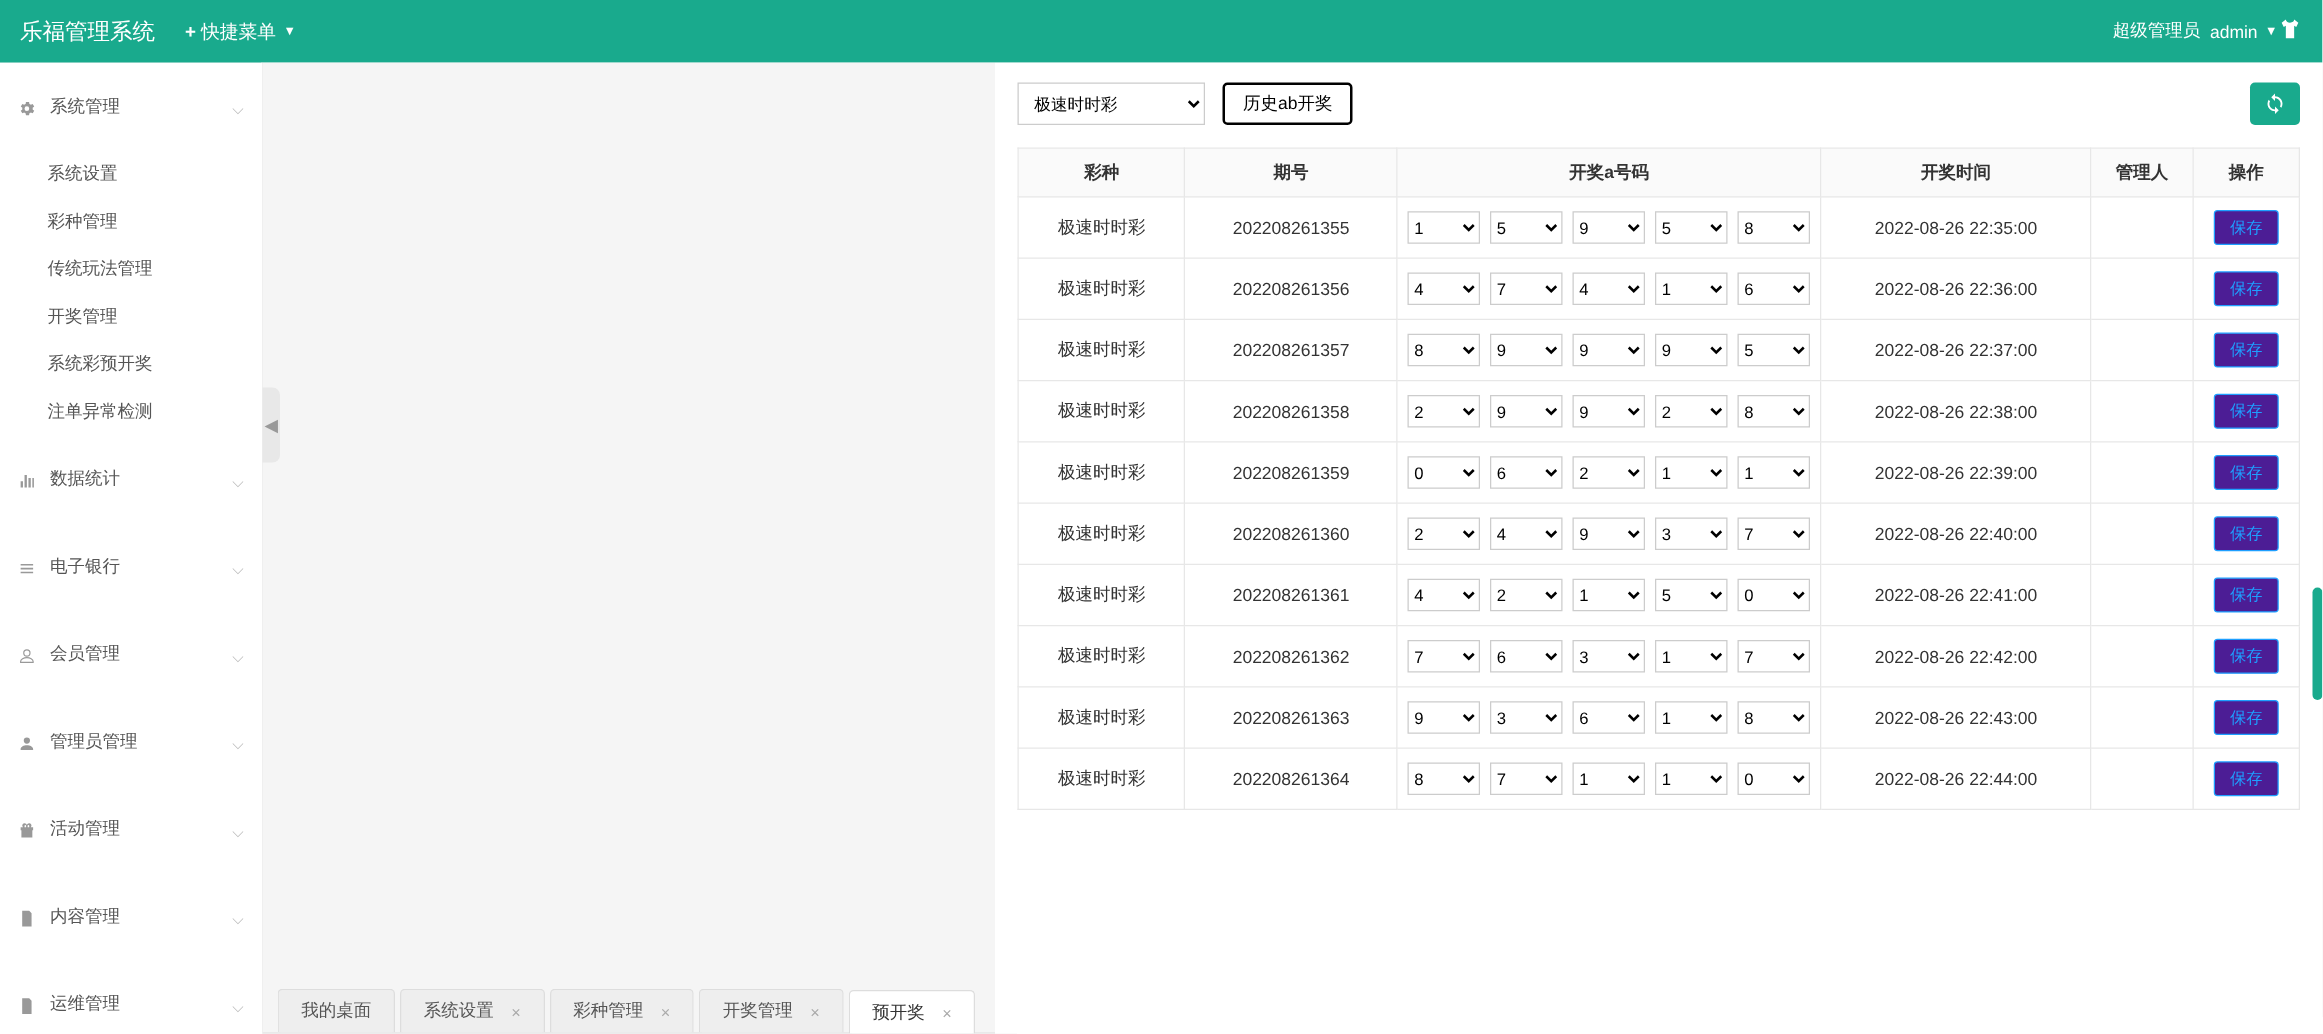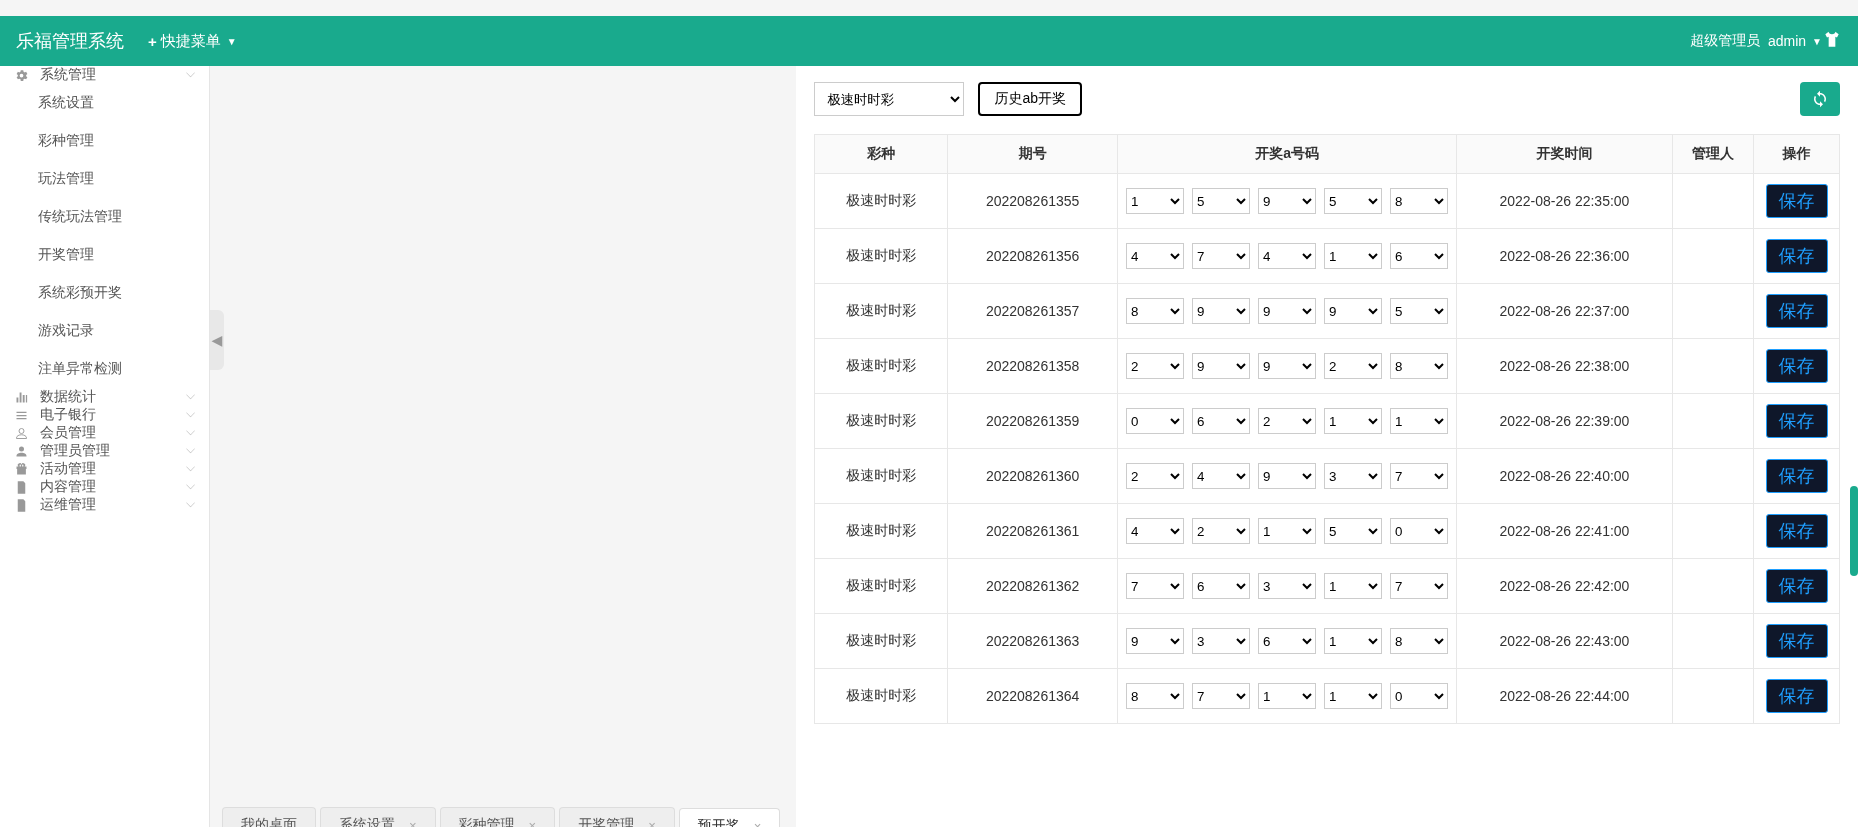--- a/index.html
+++ b/index.html
@@ -1,35 +1,35 @@
 <!DOCTYPE html>
 <html><head>
 <meta charset="utf-8">
 <style>
 * { margin: 0; padding: 0; box-sizing: border-box; }
 body { font-family: "Microsoft YaHei", Arial, sans-serif; font-size: 14px; color: #333; background: #f5f5f5; overflow: hidden; }
 
 
-.header { height: 50px; background: #19aa8d; display: flex; align-items: center; padding: 0 16px; color: #fff; margin-top: 16px; }
+.header { height: 50px; background: #19aa8d; display: flex; align-items: center; padding: 0 16px; color: #fff; }
 .brand { font-size: 18px; margin-right: 24px; }
 .quick-menu { display: inline-flex; align-items: center; cursor: pointer; font-size: 15px; }
 .quick-menu .plus { margin-right: 4px; font-weight: bold; }
 .quick-menu .caret { margin-left: 6px; font-size: 10px; }
 .header-right { margin-left: auto; display: flex; align-items: center; gap: 0; }
 .user-link { display: inline-flex; align-items: center; cursor: pointer; }
 .user-link .caret { margin-left: 6px; font-size: 10px; }
 .tshirt-icon svg { width: 20px; height: 20px; fill: #fff; cursor: pointer; }
 
 
 .layout { display: flex; height: calc(100vh - 50px); }
 
 
 .sidebar { width: 210px; background: #fff; border-right: 1px solid #e5e5e5; overflow-y: auto; position: relative; }
 .side-group { border-bottom: 0; }
-.side-head { display: flex; align-items: flex-start; padding: 0 14px; color: #555; cursor: pointer; position: relative; }
+.side-head { display: flex; align-items: flex-end; padding: 26px 14px; color: #555; cursor: pointer; position: relative; }
 .side-head .icn { width: 18px; margin-right: 8px; color: #999; }
 .side-head .chev { position: absolute; right: 14px; color: #bbb; font-size: 12px; }
 .side-sub { list-style: none; }
 .side-sub li { padding: 10px 14px 10px 38px; color: #555; cursor: pointer; }
 
 
 .collapse-handle { position: absolute; top: 310px; left: 210px; width: 14px; height: 60px; background: #e8e8e8; border-radius: 0 6px 6px 0; display: flex; align-items: center; justify-content: center; color: #999; cursor: pointer; z-index: 5; }
 
 
 .main { flex: 1; display: flex; flex-direction: row; overflow: hidden; position: relative; }
@@ -47,21 +47,21 @@
 .history-btn { height: 34px; padding: 0 14px; border: 2px solid #000000; background: #fff; border-radius: 4px; cursor: pointer; font-size: 14px; }
 .refresh-btn { margin-left: auto; width: 40px; height: 34px; background: #19aa8d; border: none; border-radius: 4px; display: flex; align-items: center; justify-content: center; cursor: pointer; }
 .refresh-btn svg { width: 18px; height: 18px; fill: #fff; }
 
 
 table { width: 100%; border-collapse: collapse; }
 th, td { border: 1px solid #e7e7e7; padding: 10px 8px; text-align: center; font-size: 14px; }
 th { background: #fafafa; font-weight: bold; }
 .num-selects { display: inline-flex; gap: 8px; }
 .num-selects select { width: 58px; height: 26px; border: 1px solid #ccc; background: #fff; }
-.save-btn { padding: 4px 12px; border: 1px solid #1e9fff; background: #0f172a; color: #1e9fff; border-radius: 3px; cursor: pointer; font-size: 18px; }
+.save-btn { padding: 4px 12px; border: 1px solid #1e9fff; background: #4c1d95; color: #1e9fff; border-radius: 3px; cursor: pointer; font-size: 13px; }
 
 
 .right-scroll { position: absolute; right: 0; top: 0; bottom: 0; width: 8px; background: transparent; }
 .right-scroll .thumb { position: absolute; right: 0; top: 420px; width: 8px; height: 90px; background: #19aa8d; border-radius: 4px; }
 
 .icn svg { width: 15px; height: 15px; fill: #999; vertical-align: middle; }
 </style>
 </head>
 <body>
 
@@ -93,25 +93,23 @@
         <div class="side-head">
           <span class="icn"><svg viewBox="0 0 24 24">
               <path d="M19.4 13a7 7 0 000-2l2-1.6-2-3.4-2.4 1a7 7 0 00-1.8-1l-.4-2.6h-4L10.4 6a7 7 0 00-1.8 1l-2.4-1-2 3.4L6.2 11a7 7 0 000 2l-2 1.6 2 3.4 2.4-1a7 7 0 001.8 1l.4 2.6h4l.4-2.6a7 7 0 001.8-1l2.4 1 2-3.4zM12 15a3 3 0 110-6 3 3 0 010 6z"></path>
             </svg></span>
           <span>系统管理</span>
           <span class="chev">⌵</span>
         </div>
         <ul class="side-sub">
           <li>系统设置</li>
           <li>彩种管理</li>
-          <li>玩法管理</li>
           <li>传统玩法管理</li>
           <li>开奖管理</li>
           <li>系统彩预开奖</li>
-          <li>游戏记录</li>
           <li>注单异常检测</li>
         </ul>
       </div>
       <div class="side-group">
         <div class="side-head">
           <span class="icn"><svg viewBox="0 0 24 24">
               <path d="M4 20h3v-8H4v8zm5 0h3V4H9v16zm5 0h3v-12h-3v12zm5 0h2V8h-2v12z"></path>
             </svg></span>
           <span>数据统计</span>
           <span class="chev">⌵</span>

